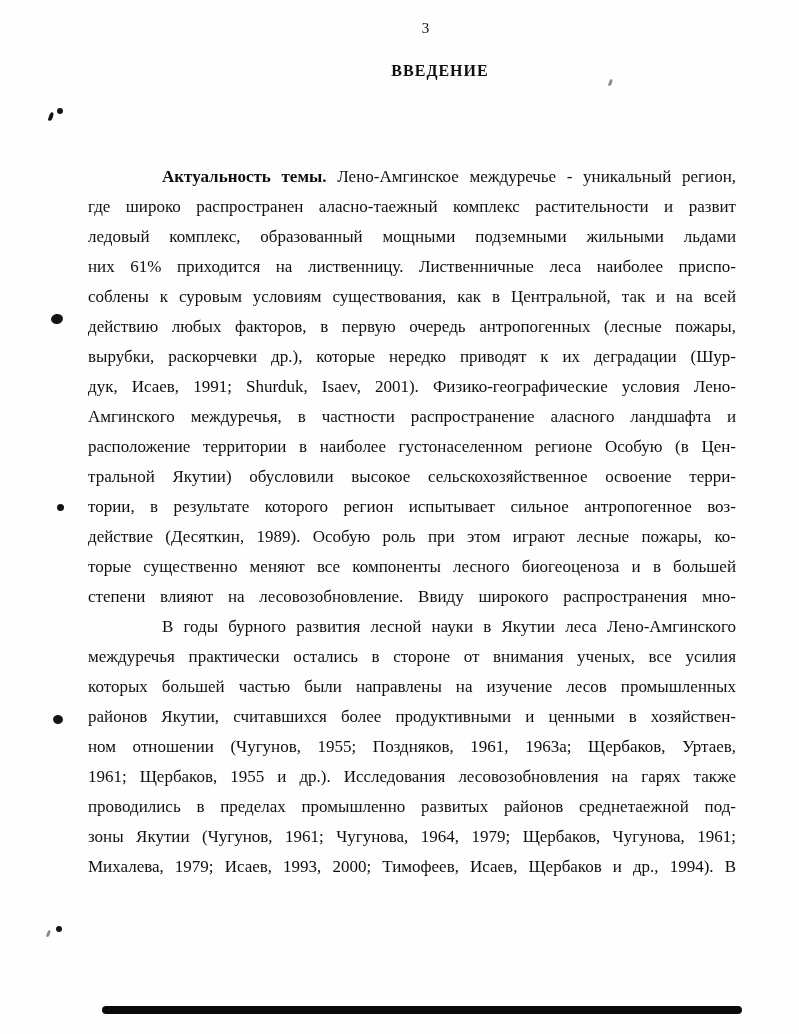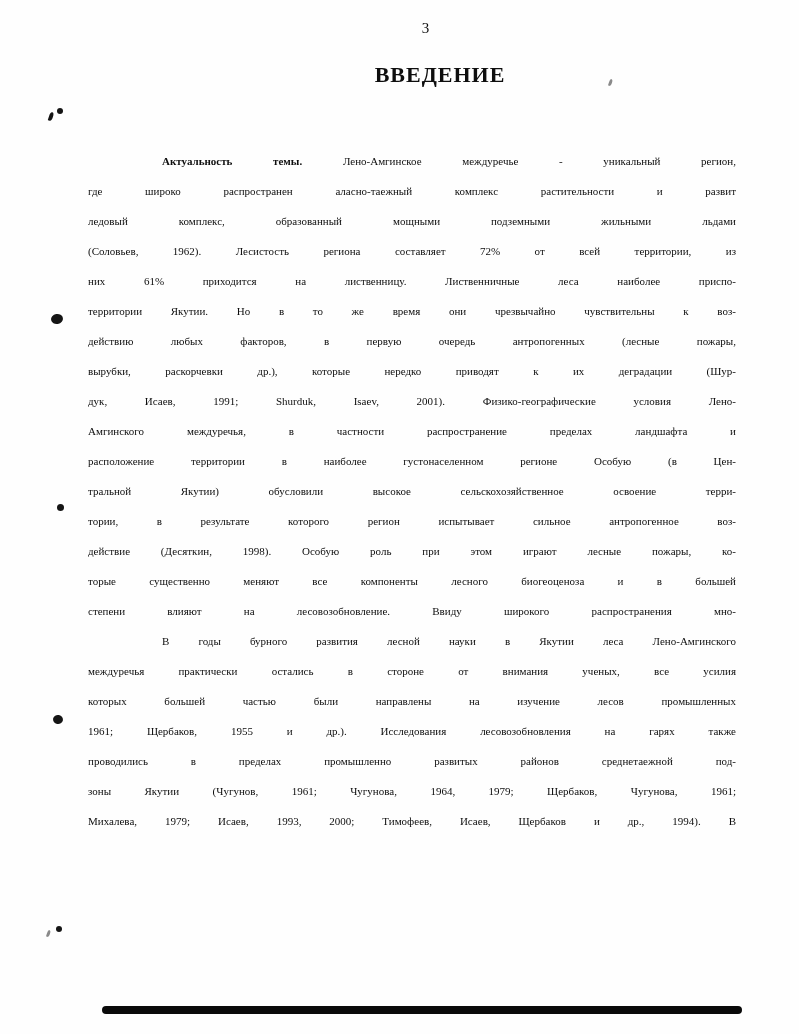--- a/index.html
+++ b/index.html
@@ -23,31 +23,31 @@
     text-align: center;
     font-size: 15px;
     transform: translateX(26px);
   }
   .doc-title {
     position: absolute;
     top: 62px;
     left: 88px;
     width: 648px;
     text-align: center;
-    font-size: 22px;
+    font-size: 16px;
     font-weight: 700;
     letter-spacing: 1px;
     transform: translateX(28px);
   }
   .textblock {
     position: absolute;
-    top: 146px;
+    top: 162px;
     left: 88px;
     width: 648px;
-    font-size: 11px;
+    font-size: 17px;
     line-height: 30px;
     text-align: justify;
     text-align-last: justify;
   }
   .paragraph { margin: 0; }
   .line, .first-line {
     text-align: justify;
     text-align-last: justify;
     white-space: normal;
   }
@@ -81,41 +81,42 @@
 <div class="textblock">
 
   <div class="paragraph">
     <div class="first-line">
       <span class="lead">Актуальность темы.</span>
       <span>Лено-Амгинское междуречье - уникальный регион,</span>
     </div>
     <div>
         <div class="line">где широко распространен аласно-таежный комплекс растительности и развит</div>
         <div class="line">ледовый комплекс, образованный мощными подземными жильными льдами</div>
-        <div class="line">(Соловьев, 1962). Лесистость региона составляет 72% от всей территории, из</div>
         <div class="line">них 61% приходится на лиственницу. Лиственничные леса наиболее приспо-</div>
-        <div class="line">территории Якутии. Но в то же время они чрезвычайно чувствительны к воз-</div>
+        <div class="line">соблены к суровым условиям существования, как в Центральной, так и на всей</div>
         <div class="line">действию любых факторов, в первую очередь антропогенных (лесные пожары,</div>
         <div class="line">вырубки, раскорчевки др.), которые нередко приводят к их деградации (Шур-</div>
         <div class="line">дук, Исаев, 1991; Shurduk, Isaev, 2001). Физико-географические условия Лено-</div>
-        <div class="line">Амгинского междуречья, в частности распространение пределах ландшафта и</div>
+        <div class="line">Амгинского междуречья, в частности распространение аласного ландшафта и</div>
         <div class="line">расположение территории в наиболее густонаселенном регионе Особую (в Цен-</div>
         <div class="line">тральной Якутии) обусловили высокое сельскохозяйственное освоение терри-</div>
         <div class="line">тории, в результате которого регион испытывает сильное антропогенное воз-</div>
-        <div class="line">действие (Десяткин, 1998). Особую роль при этом играют лесные пожары, ко-</div>
+        <div class="line">действие (Десяткин, 1989). Особую роль при этом играют лесные пожары, ко-</div>
         <div class="line">торые существенно меняют все компоненты лесного биогеоценоза и в большей</div>
         <div class="line">степени влияют на лесовозобновление. Ввиду широкого распространения мно-</div>
       </div>
   </div>
 
   <div class="paragraph">
     <div class="first-line">В годы бурного развития лесной науки в Якутии леса Лено-Амгинского</div>
     <div>
         <div class="line">междуречья практически остались в стороне от внимания ученых, все усилия</div>
         <div class="line">которых большей частью были направлены на изучение лесов промышленных</div>
+        <div class="line">районов Якутии, считавшихся более продуктивными и ценными в хозяйствен-</div>
+        <div class="line">ном отношении (Чугунов, 1955; Поздняков, 1961, 1963а; Щербаков, Уртаев,</div>
         <div class="line">1961; Щербаков, 1955 и др.). Исследования лесовозобновления на гарях также</div>
         <div class="line">проводились в пределах промышленно развитых районов среднетаежной под-</div>
         <div class="line">зоны Якутии (Чугунов, 1961; Чугунова, 1964, 1979; Щербаков, Чугунова, 1961;</div>
         <div class="line">Михалева, 1979; Исаев, 1993, 2000; Тимофеев, Исаев, Щербаков и др., 1994). В</div>
       </div>
   </div>
 
 </div>
 
 <div class="artifact speck" style="left:57px; top:108px; width:6px; height:6px;"></div>

